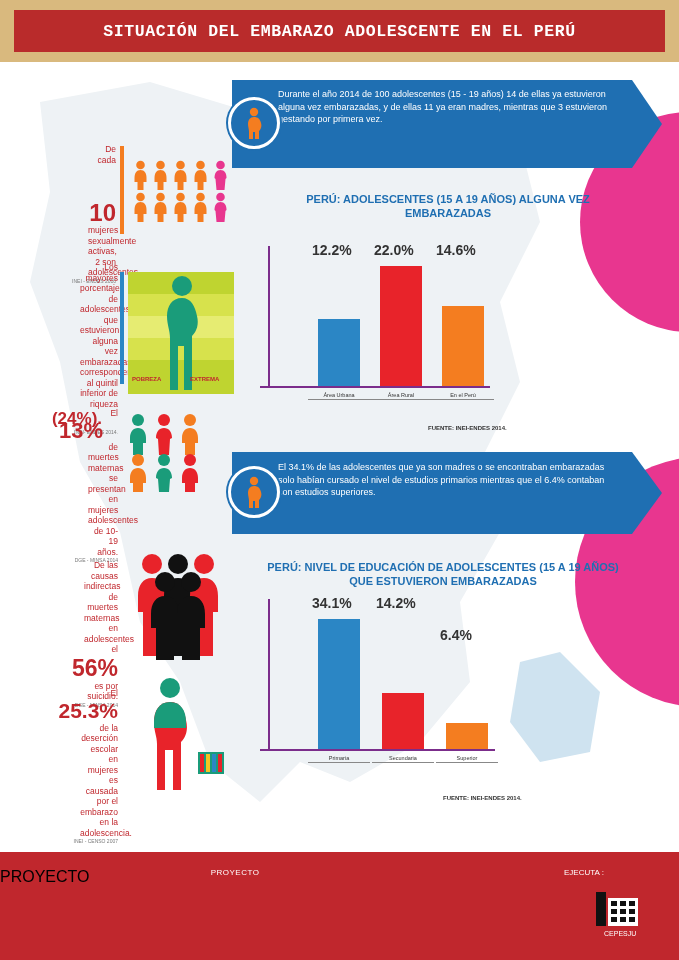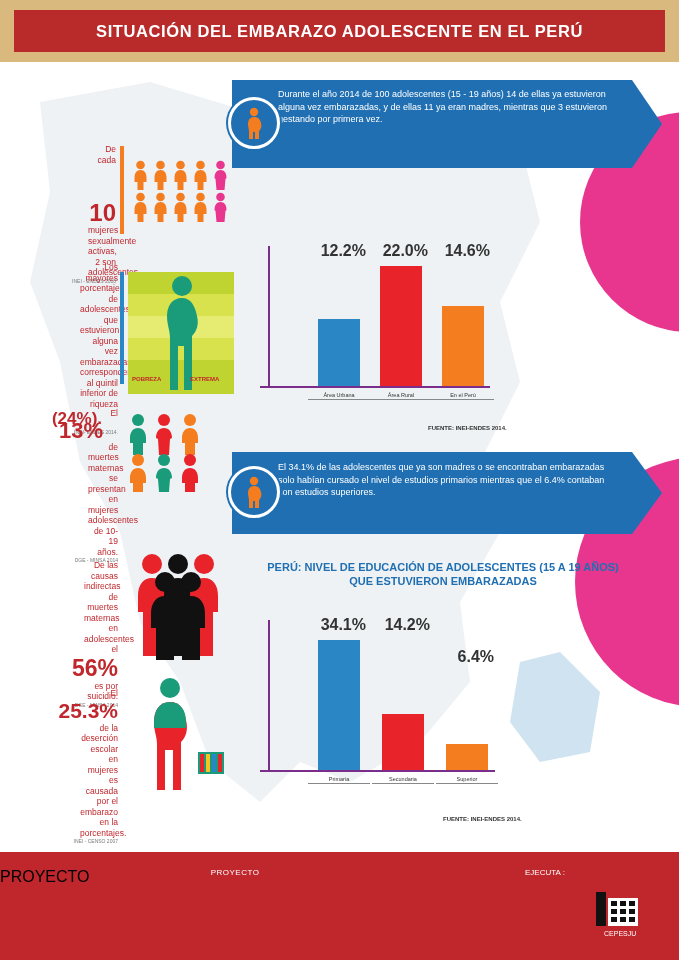--- a/index.html
+++ b/index.html
@@ -7,20 +7,21 @@
     width:679px;height:960px;background:#ffffff;
     font-family:"Liberation Sans", sans-serif;
     position:relative;overflow:hidden;
   }
   .page{position:relative;width:679px;height:960px;background:#ffffff;overflow:hidden;}
 
   
   .header{
     position:absolute;left:0;top:0;width:679px;height:62px;
     background:#d9b97e;
+    font-family:Liberation Mono, monospace;
   }
   .header-inner{
     position:absolute;left:14px;top:10px;width:651px;height:42px;
     background:#b92b2b;display:flex;align-items:center;justify-content:center;
   }
   .header-title{
     color:#ffffff;font-size:16.5px;font-weight:bold;letter-spacing:.6px;
     text-align:center;
   }
 
@@ -41,21 +42,21 @@
     display:flex;align-items:center;justify-content:center;
   }
 
   
   .chart-title{
     color:#1f6fb2;font-size:11px;font-weight:bold;text-align:center;line-height:14px;
   }
   .axis-v{position:absolute;background:#7b2d8b;width:2px;}
   .axis-h{position:absolute;background:#7b2d8b;height:2px;}
   .bar{position:absolute;bottom:0;}
-  .bar-val{position:absolute;font-size:16px;color:#333;font-weight:bold;text-align:right;}
+  .bar-val{position:absolute;font-size:14px;color:#333;font-weight:bold;text-align:left;}
   .bar-lbl{
     position:absolute;font-size:5.5px;color:#333;text-align:center;
     border-bottom:1.2px solid #888;padding-bottom:1px;
   }
   .fuente{font-size:6px;color:#333;font-weight:bold;}
 
   
   .footer{
     position:absolute;left:0;top:852px;width:679px;height:108px;background:#c0272d;
   }
@@ -90,20 +91,23 @@
     </svg>
     <div style="position:relative;width:430px;height:88px;box-sizing:border-box;padding:8px 48px 8px 46px;color:#fff;font-size:9px;line-height:12.6px;">Durante  el año 2014 de 100 adolescentes (15 - 19 años) 14 de ellas ya estuvieron alguna vez embarazadas, y de ellas 11 ya eran madres, mientras que 3 estuvieron gestando por primera vez.</div>
   </div>
   <div class="badge" style="left:228px;top:97px;">
     <svg width="26" height="32" viewBox="0 0 26 32">
       <circle cx="13" cy="5" r="4.2" fill="#f47d20"></circle>
       <path d="M13 10 c-4 0 -6 3 -6 7 c0 3 1 5 1 8 l0 7 l4 0 l0 -7 l2 0 l0 7 l4 0 l0 -8 c2 -2 3 -5 2 -8 c-1 -4 -3 -6 -7 -6 z" fill="#f47d20"></path>
     </svg>
   </div>
 
+  <div class="abs" style="left:268px;top:192px;width:360px;">
+    <div class="chart-title">PERÚ: ADOLESCENTES (15 A 19 AÑOS) ALGUNA VEZ EMBARAZADAS</div>
+  </div>
 
   <div class="abs" style="left:268px;top:240px;width:350px;height:180px;">
 
     <div class="axis-v" style="left:0px;top:6px;height:140px;"></div>
     <div class="axis-h" style="left:-8px;top:146px;width:230px;"></div>
 
     <div class="abs" style="left:50px;top:26px;width:170px;height:120px;">
       <div class="bar" style="left:0px;width:42px;height:67px;background:#2b86c5;"></div>
       <div class="bar" style="left:62px;width:42px;height:120px;background:#e8232a;"></div>
       <div class="bar" style="left:124px;width:42px;height:80px;background:#f47d20;"></div>
@@ -130,21 +134,21 @@
     <svg width="26" height="32" viewBox="0 0 26 32">
       <circle cx="13" cy="5" r="4.2" fill="#f47d20"></circle>
       <path d="M13 10 c-4 0 -6 3 -6 7 c0 3 1 5 1 8 l0 7 l4 0 l0 -7 l2 0 l0 7 l4 0 l0 -8 c2 -2 3 -5 2 -8 c-1 -4 -3 -6 -7 -6 z" fill="#f47d20"></path>
     </svg>
   </div>
 
   <div class="abs" style="left:258px;top:560px;width:370px;">
     <div class="chart-title">PERÚ: NIVEL DE EDUCACIÓN DE ADOLESCENTES (15 A 19 AÑOS) QUE ESTUVIERON EMBARAZADAS</div>
   </div>
 
-  <div class="abs" style="left:268px;top:614px;width:350px;height:200px;">
+  <div class="abs" style="left:268px;top:593px;width:350px;height:200px;">
     <div class="axis-v" style="left:0px;top:6px;height:150px;"></div>
     <div class="axis-h" style="left:-8px;top:156px;width:235px;"></div>
 
     <div class="abs" style="left:50px;top:26px;width:175px;height:130px;">
       <div class="bar" style="left:0px;width:42px;height:130px;background:#2b86c5;"></div>
       <div class="bar" style="left:64px;width:42px;height:56px;background:#e8232a;"></div>
       <div class="bar" style="left:128px;width:42px;height:26px;background:#f47d20;"></div>
     </div>
 
     <div class="bar-val" style="left:44px;top:2px;width:54px;">34.1%</div>
@@ -290,21 +294,21 @@
       <g fill="#111111">
           <circle cx="63" cy="30" r="10"></circle>
           <path d="M63 44c-9 0-14 7-14 18v14h5v32h18V76h5V62c0-11-5-18-14-18z"></path>
         </g>
     </svg>
   </div>
 
   <div class="abs" style="left:36px;top:688px;width:82px;">
     <div class="left-txt">El</div>
     <div class="red-num" style="font-size:21px;text-align:right;line-height:24px;">25.3%</div>
-    <div class="left-txt">de la deserción escolar en mujeres es  causada por el embarazo en la porcentajes.</div>
+    <div class="left-txt">de la deserción escolar en mujeres es  causada por el embarazo en la adolescencia.</div>
     <div class="src-note">INEI - CENSO 2007</div>
   </div>
   <div class="abs" style="left:140px;top:676px;width:90px;height:120px;">
     <svg width="90" height="120" viewBox="0 0 90 120">
       <circle cx="30" cy="12" r="10" fill="#1a9c7a"></circle>
       <path d="M30 26 c-11 0 -16 9 -16 20 c0 10 3 14 3 22 l0 46 l8 0 l0 -40 l8 0 l0 40 l8 0 l0 -48 c6 -6 7 -14 5 -22 c-2 -11 -6 -18 -16 -18 z" fill="#e8232a"></path>
       <path d="M30 26 c-11 0 -16 9 -16 20 l0 6 l32 0 l0 -6 c0 -11 -5 -20 -16 -20 z" fill="#1a9c7a"></path>
       <g>
         <rect x="58" y="76" width="26" height="22" fill="#1a9c7a"></rect>
         <rect x="60" y="78" width="4" height="18" fill="#e8232a"></rect>
@@ -312,21 +316,21 @@
         <rect x="72" y="78" width="4" height="18" fill="#2b86c5"></rect>
         <rect x="78" y="78" width="4" height="18" fill="#e8232a"></rect>
       </g>
     </svg>
   </div>
 
   <div class="footer">
     <div class="abs" style="left:0;top:16px;width:470px;">PROYECTO</div>
     <div class="footer-sub abs" style="left:0;top:16px;width:470px;">PROYECTO</div>
 
-    <div class="ejecuta abs" style="left:525px;top:16px;">EJECUTA :</div>
+    <div class="ejecuta abs" style="left:564px;top:16px;">EJECUTA :</div>
 
 
     <div class="abs" style="left:590px;top:34px;width:64px;height:56px;">
       <svg width="64" height="56" viewBox="0 0 64 56">
         <rect x="6" y="6" width="10" height="34" fill="#111111"></rect>
         <rect x="18" y="12" width="30" height="28" fill="#ffffff"></rect>
         <g fill="#111111">
           <rect x="21" y="15" width="6" height="5"></rect>
             <rect x="30" y="15" width="6" height="5"></rect>
             <rect x="39" y="15" width="6" height="5"></rect>

